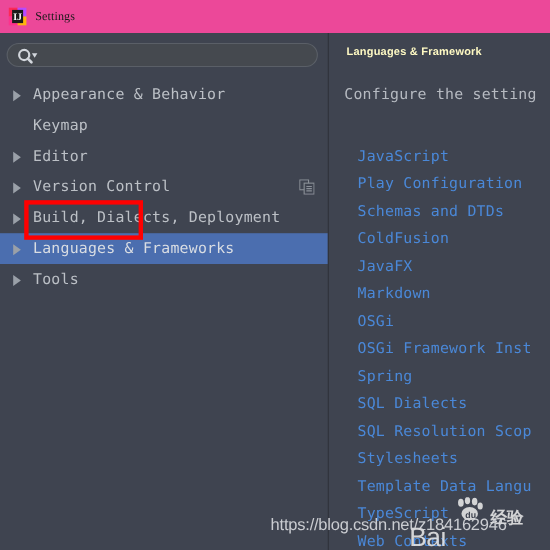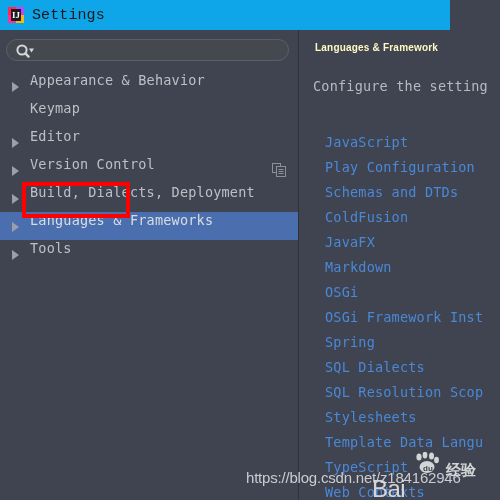--- a/index.html
+++ b/index.html
@@ -20,22 +20,22 @@
     width: 500px;
     height: 500px;
     background: #3f4450;
     overflow: hidden;
   }
 
   
   .titlebar {
     position: absolute;
     left: 0; top: 0;
-    width: 450px; height: 30px;
-    background: #0ea5e9;
+    width: 500px; height: 30px;
+    background: #ec4899;
     display: flex;
     align-items: center;
     padding-left: 8px;
     box-sizing: border-box;
   }
   .app-icon {
     width: 16px; height: 16px;
     flex: 0 0 16px;
     position: relative;
     margin-right: 8px;
@@ -43,22 +43,22 @@
   .app-icon .q1 { position:absolute; left:0; top:0; width:8px; height:8px; background:#fe2857; }
   .app-icon .q2 { position:absolute; left:8px; top:0; width:8px; height:8px; background:#b74aff; }
   .app-icon .q3 { position:absolute; left:0; top:8px; width:8px; height:8px; background:#ff318c; }
   .app-icon .q4 { position:absolute; left:8px; top:8px; width:8px; height:8px; background:#fdb60d; }
   .app-icon .glyph {
     position:absolute; left:3px; top:2px; width:10px; height:12px;
     background:#1b1b1b; color:#ffffff; font-family:"Liberation Serif", serif;
     font-size:9px; line-height:12px; text-align:center; font-weight:bold;
   }
   .title-text {
-    font-family: Liberation Mono, monospace;
-    font-size: 15px;
+    font-family: Liberation Serif, serif;
+    font-size: 11px;
     color: #1a1a1a;
     letter-spacing: 0.1px;
   }
 
   
   .left-panel {
     position: absolute;
     left: 0; top: 30px;
     width: 298px; height: 470px;
     background: #3f4450;
@@ -92,20 +92,21 @@
 
   .tree {
     position: absolute;
     left: 0; top: 42px;
     width: 298px;
   }
   .tree-row {
     position: relative;
     height: 28px;
     display: flex;
+    align-items: center;
     box-sizing: border-box;
   }
   .tree-row.selected { background: #4b6eaf; }
   .arrow {
     width: 14px; height: 28px;
     flex: 0 0 14px;
     margin-left: 10px;
     position: relative;
   }
   .arrow.has::after {

